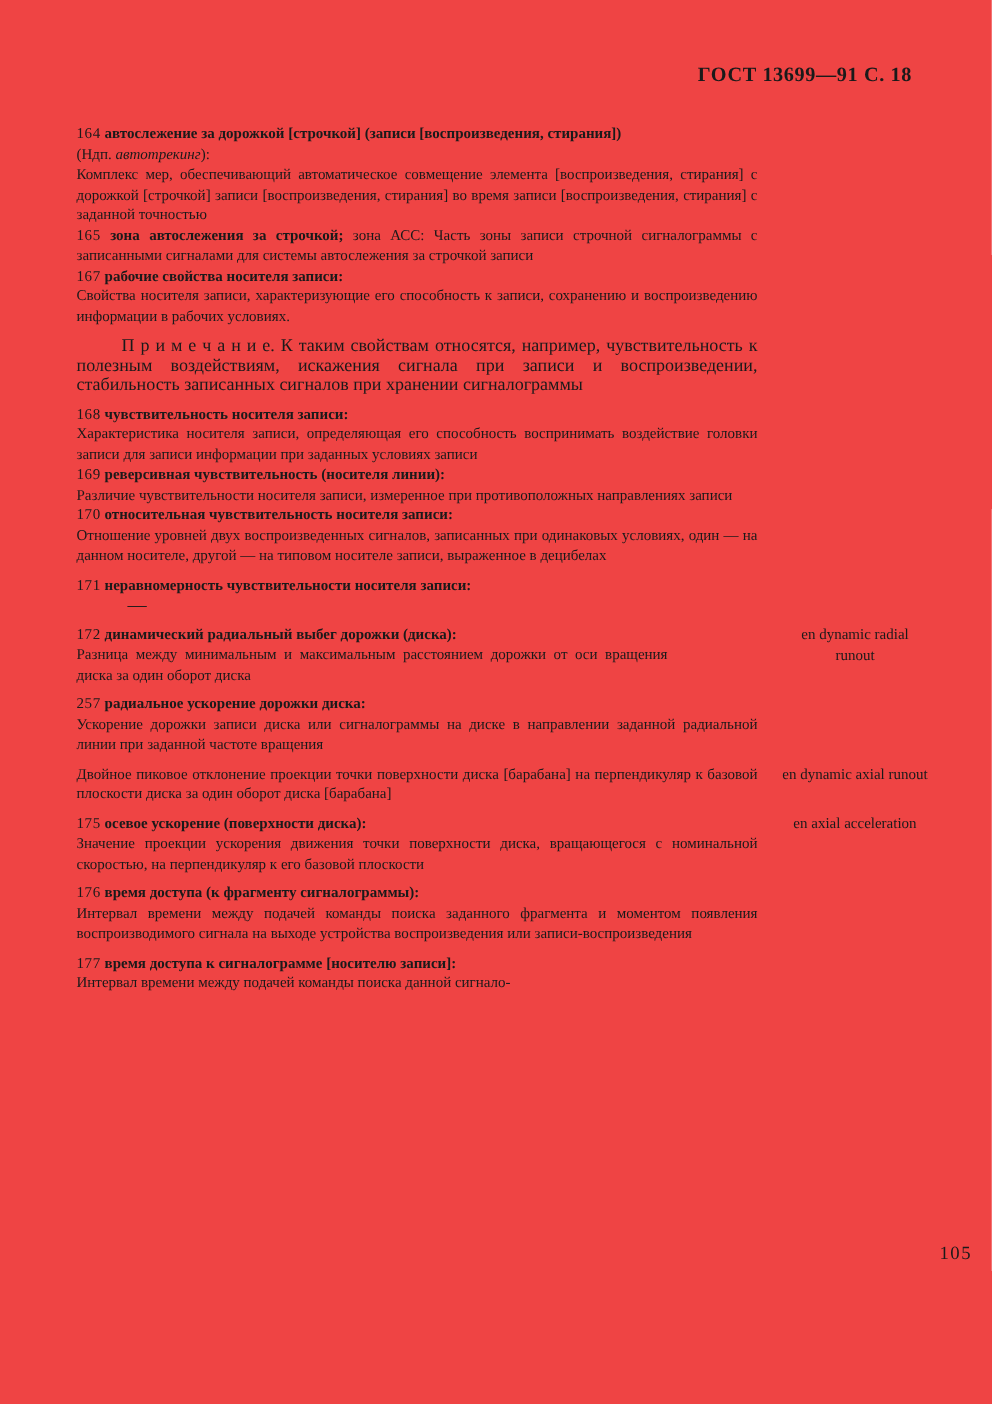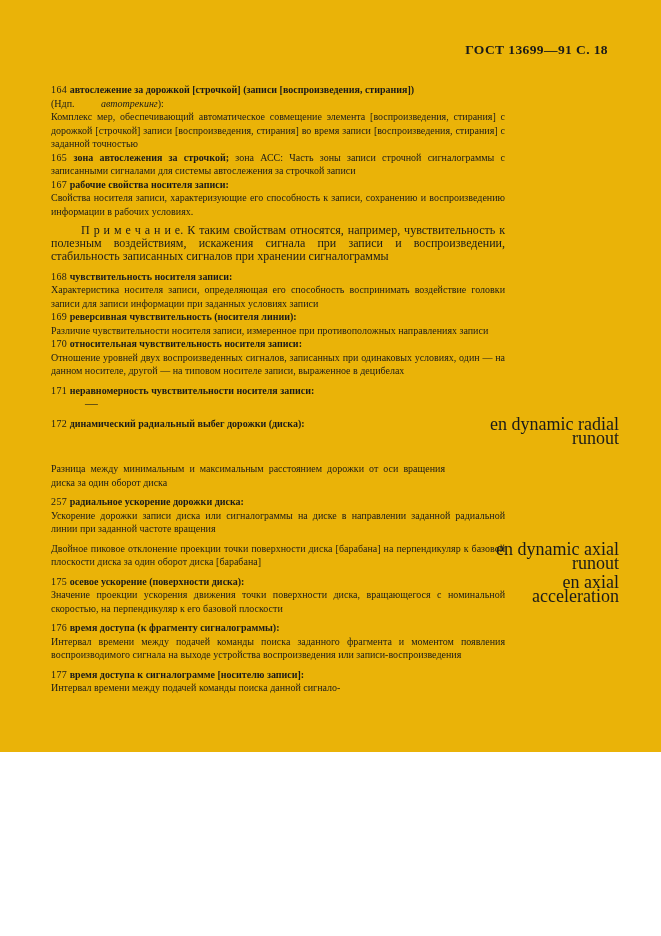--- a/index.html
+++ b/index.html
@@ -5,22 +5,22 @@
   * { margin: 0; padding: 0; box-sizing: border-box; }
   html, body { width: 661px; height: 936px; }
   body {
     background: #ffffff;
     font-family: "Liberation Serif", serif;
     color: #1a1a1a;
   }
   .page {
     position: relative;
     width: 661px;
-    height: 752px;
-    background: #eab308;
+    height: 936px;
+    background: #ef4444;
     overflow: hidden;
     font-family: Liberation Serif, serif;
   }
   .running-header {
     position: absolute;
     top: 42px;
     right: 53px;
     font-size: 13.5px;
     font-weight: 700;
     letter-spacing: 0.4px;
@@ -32,33 +32,33 @@
     left: 51px;
     width: 454px;
   }
   .para {
     font-size: 10px;
     line-height: 13.5px;
     text-align: justify;
   }
   .num { font-weight: 400; letter-spacing: 0.4px; }
   b { font-weight: 700; }
-  i { font-style: italic; margin-left: 24px; }
+  i { font-style: italic; }
   .entry { position: relative; }
   .mt { margin-top: 6px; }
-  .def-narrow { width: 394px; margin-top: 32px; }
+  .def-narrow { width: 394px; }
   .en {
     position: absolute;
-    left: 422px;
+    left: 446px;
     top: 0;
     width: 146px;
-    font-size: 18px;
+    font-size: 10px;
     line-height: 14.5px;
     white-space: pre-line;
-    text-align: right;
+    text-align: center;
   }
   .note {
     margin: 6px 0 6px 0;
     font-size: 12px;
     line-height: 13.2px;
     text-align: justify;
     text-indent: 30px;
   }
   .dash-line {
     font-size: 12.8px;

